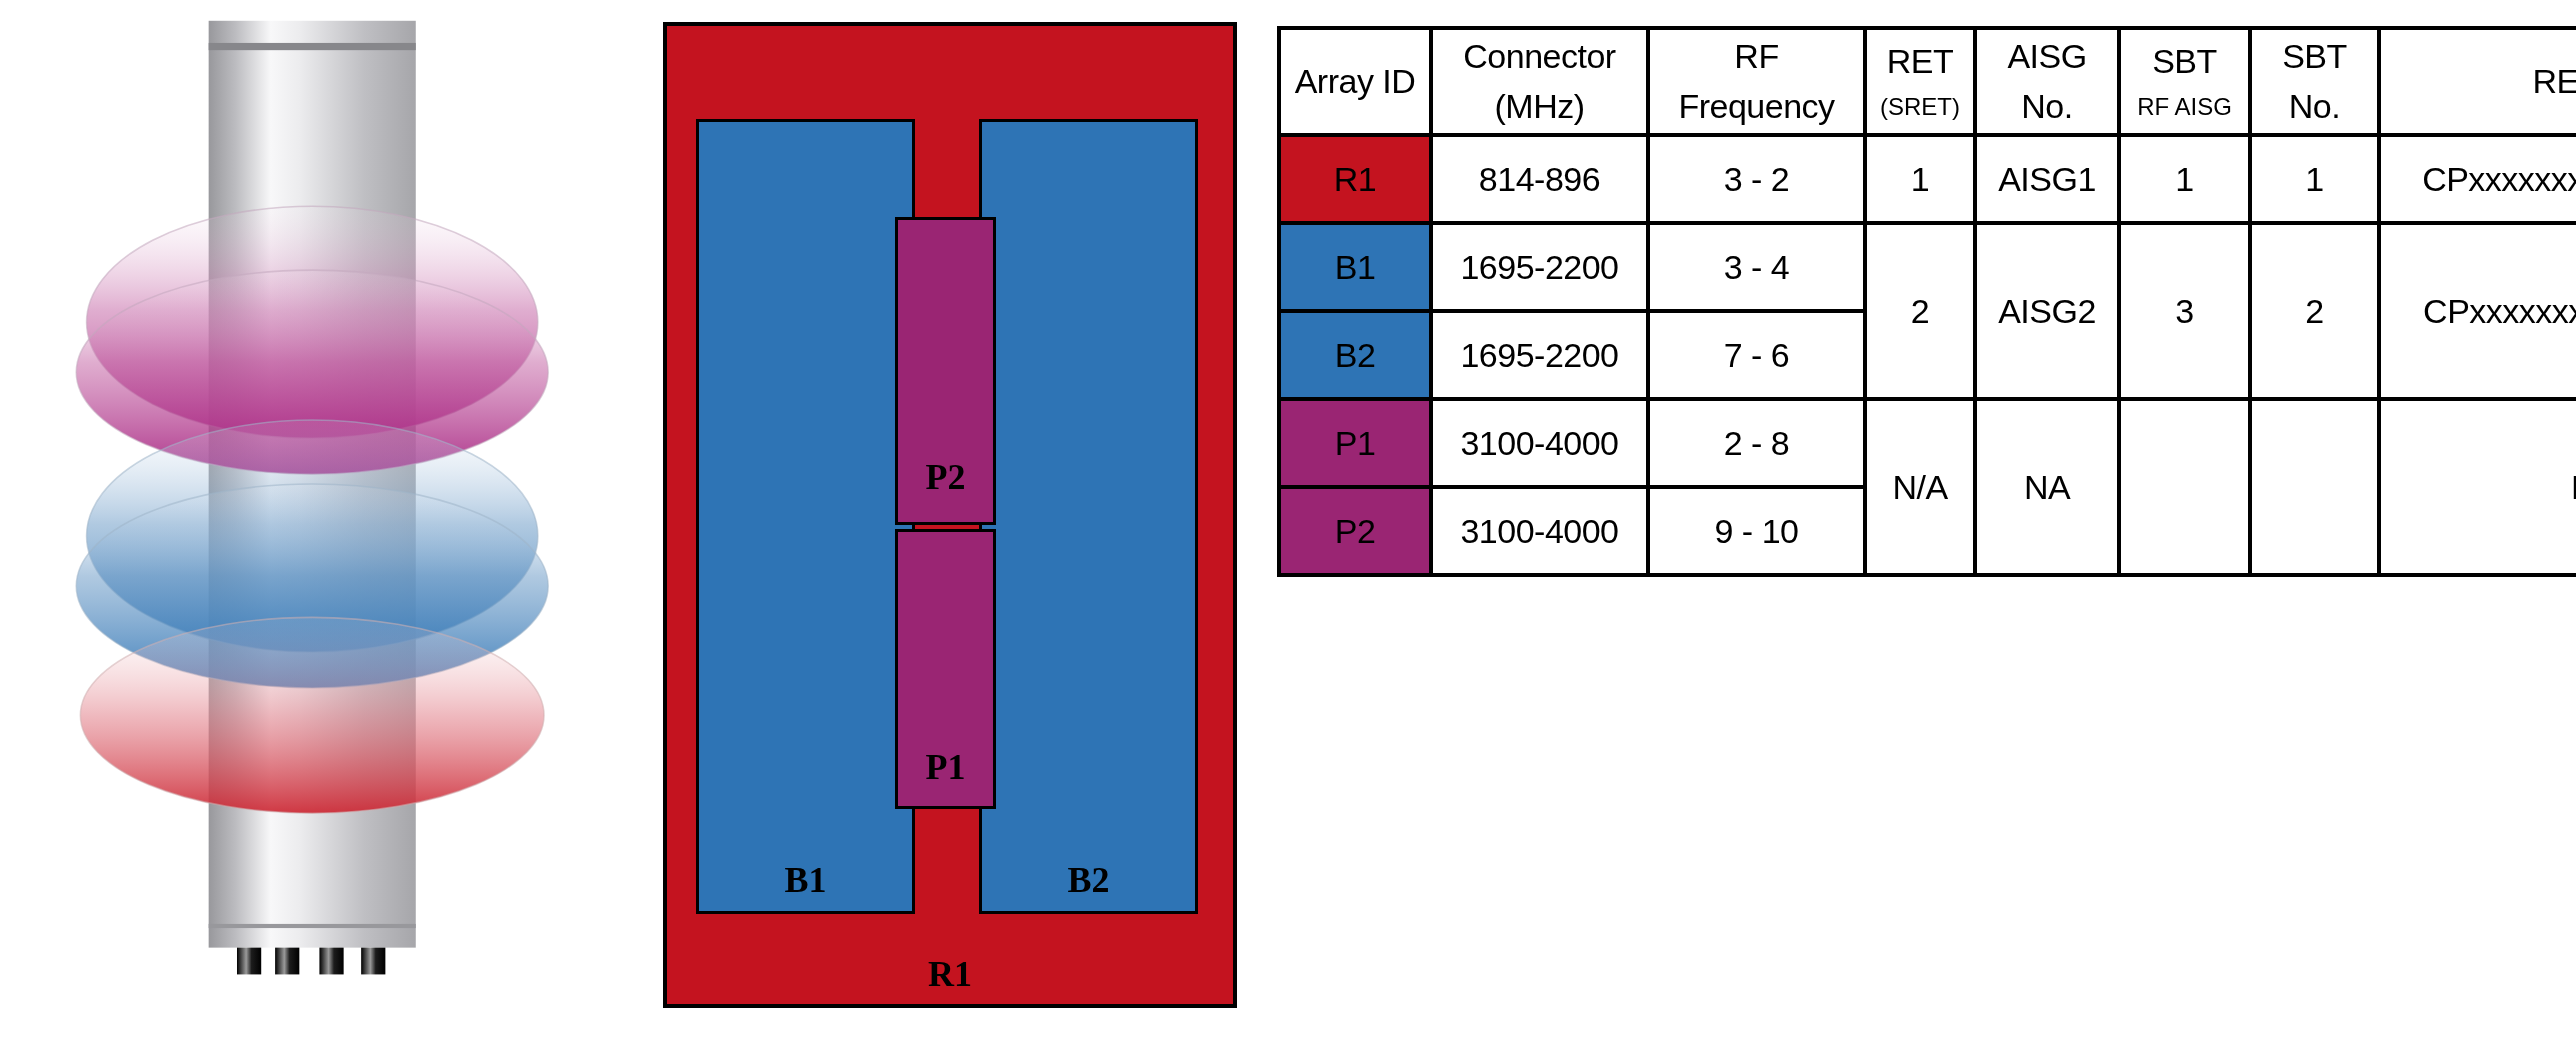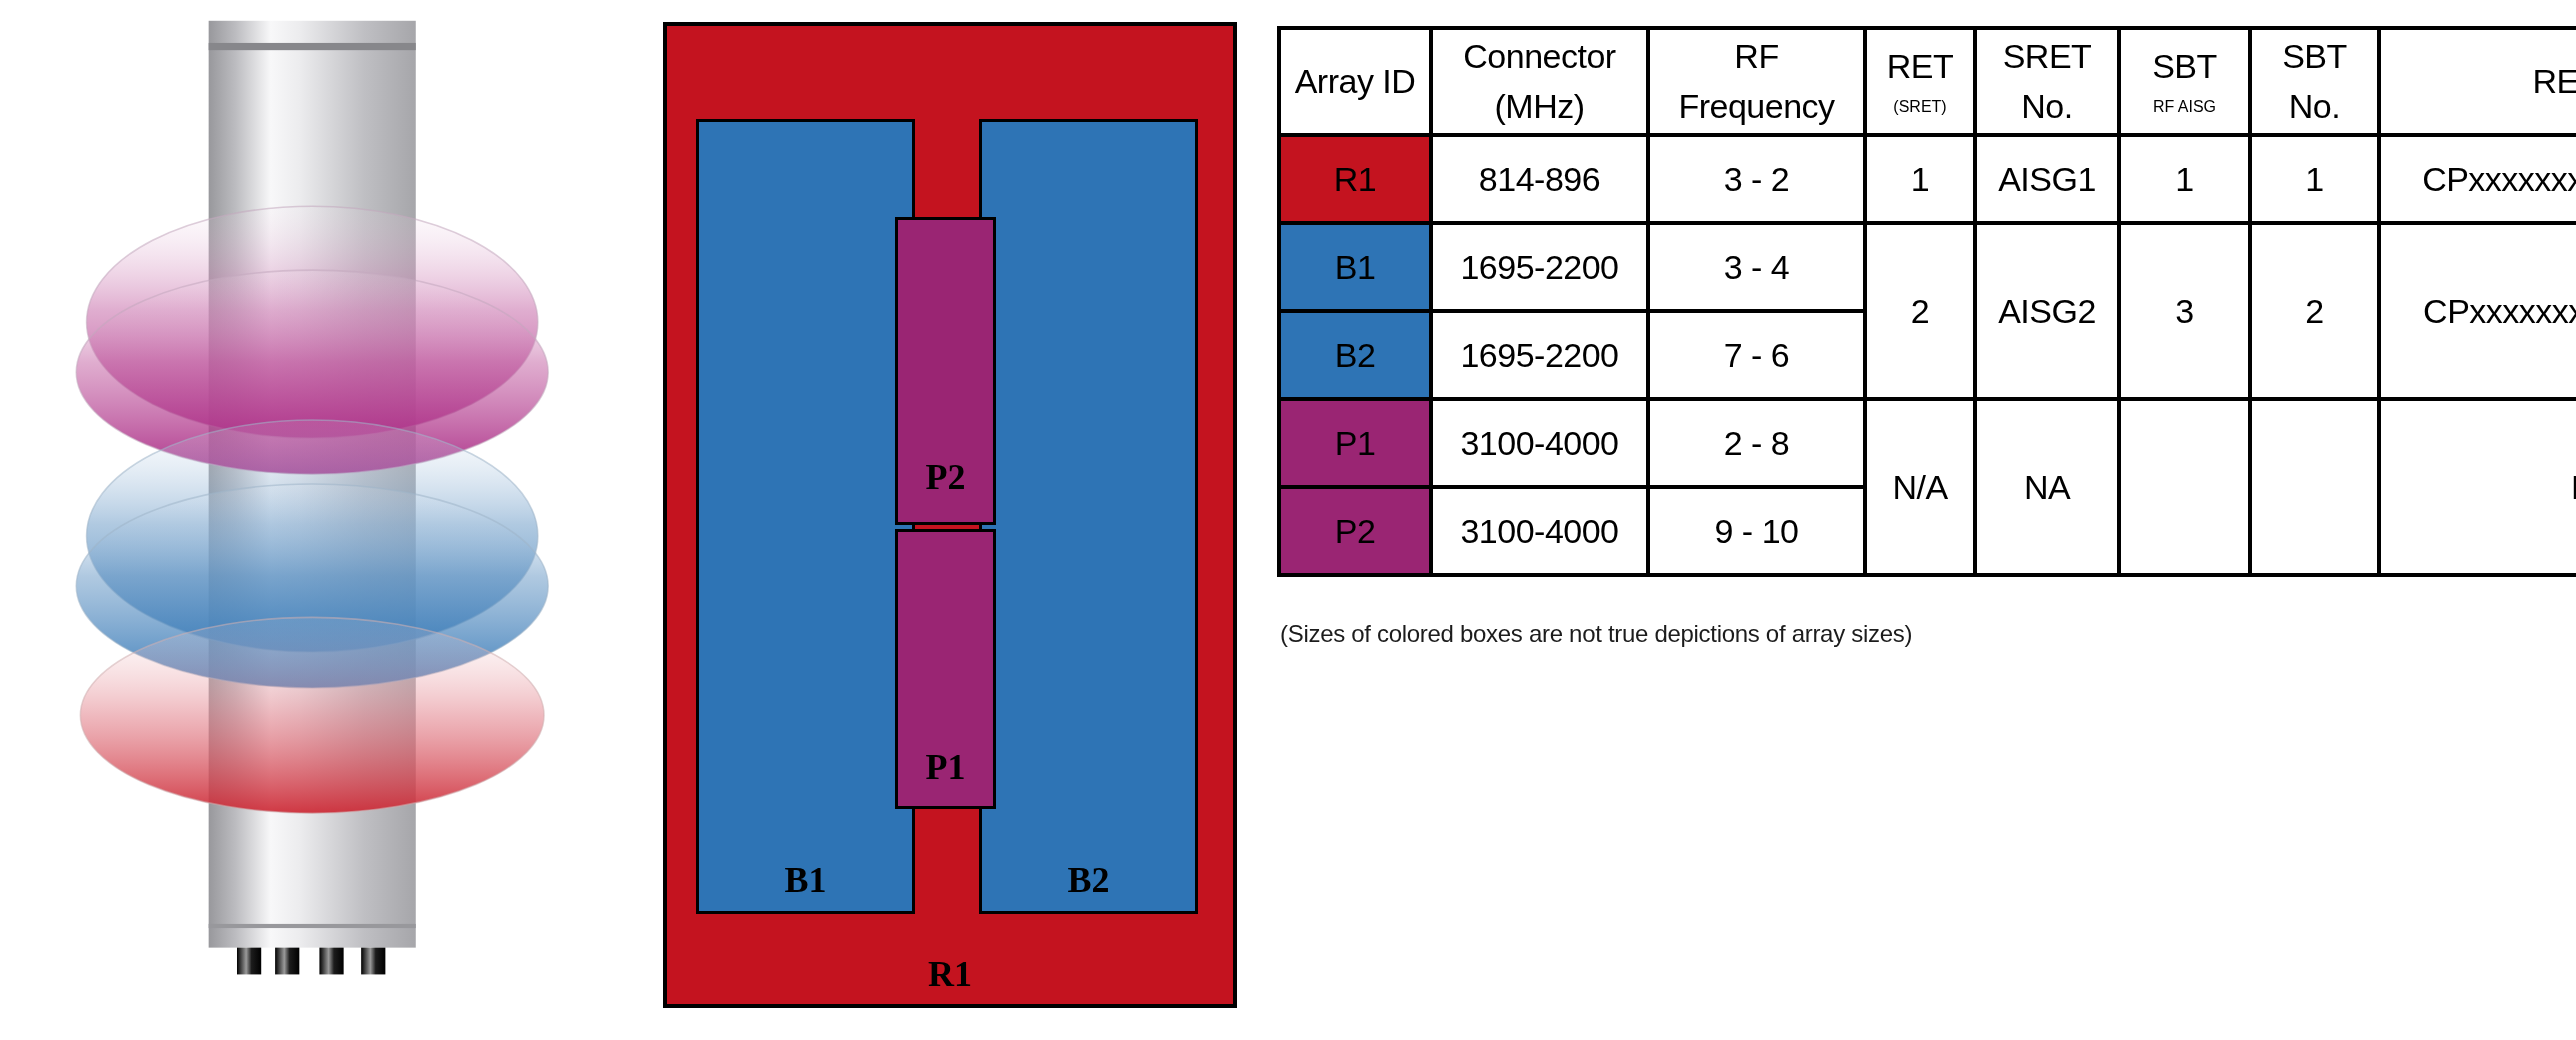--- a/index.html
+++ b/index.html
@@ -29,21 +29,21 @@
   .spec-table{position:absolute;left:1277px;top:26px;border-collapse:collapse;
     table-layout:fixed;background:#fff;}
   .spec-table th,.spec-table td{border:4.6px solid #000;text-align:center;
     vertical-align:middle;padding:0;font-weight:normal;font-size:34px;
     letter-spacing:-0.5px;color:#000;}
   .spec-table th{height:103px;}
   .spec-table tr.data-row{height:88px;}
   .hdr{display:flex;flex-direction:column;justify-content:center;align-items:center;
     row-gap:11.3px;height:93px;}
   .hdr .h2:empty{display:none;}
-  .hdr .small{font-size:16px;letter-spacing:0;}
+  .hdr .small{font-size:24px;letter-spacing:0;}
   .id-red{background:#C4131F;}
   .id-blue{background:#2E74B5;}
   .id-purple{background:#9A2573;}
 
   .note{position:absolute;left:1280px;top:620px;font-size:24px;color:#1c1c1c;
     letter-spacing:-0.3px;}
 </style>
 </head>
 <body>
 
@@ -147,21 +147,21 @@
             </div>
       </th>
       <th>
         <div class="hdr">
               <span class="h1">RET</span>
               <span class="h2 small">(SRET)</span>
             </div>
       </th>
       <th>
         <div class="hdr">
-              <span class="h1">SRET</span>
+              <span class="h1">AISG</span>
               <span class="h2">No.</span>
             </div>
       </th>
       <th>
         <div class="hdr">
               <span class="h1">SBT</span>
               <span class="h2 small">RF AISG</span>
             </div>
       </th>
       <th>
@@ -217,16 +217,15 @@
     </tr>
 
     <tr class="data-row">
       <td class="id-purple">P2</td>
       <td>3100-4000</td>
       <td>9 - 10</td>
     </tr>
   </tbody>
     </table>
 
-  <div class="note">(Sizes of colored boxes are not true depictions of array sizes)</div>
 
 </div>
 
 
 </body></html>

